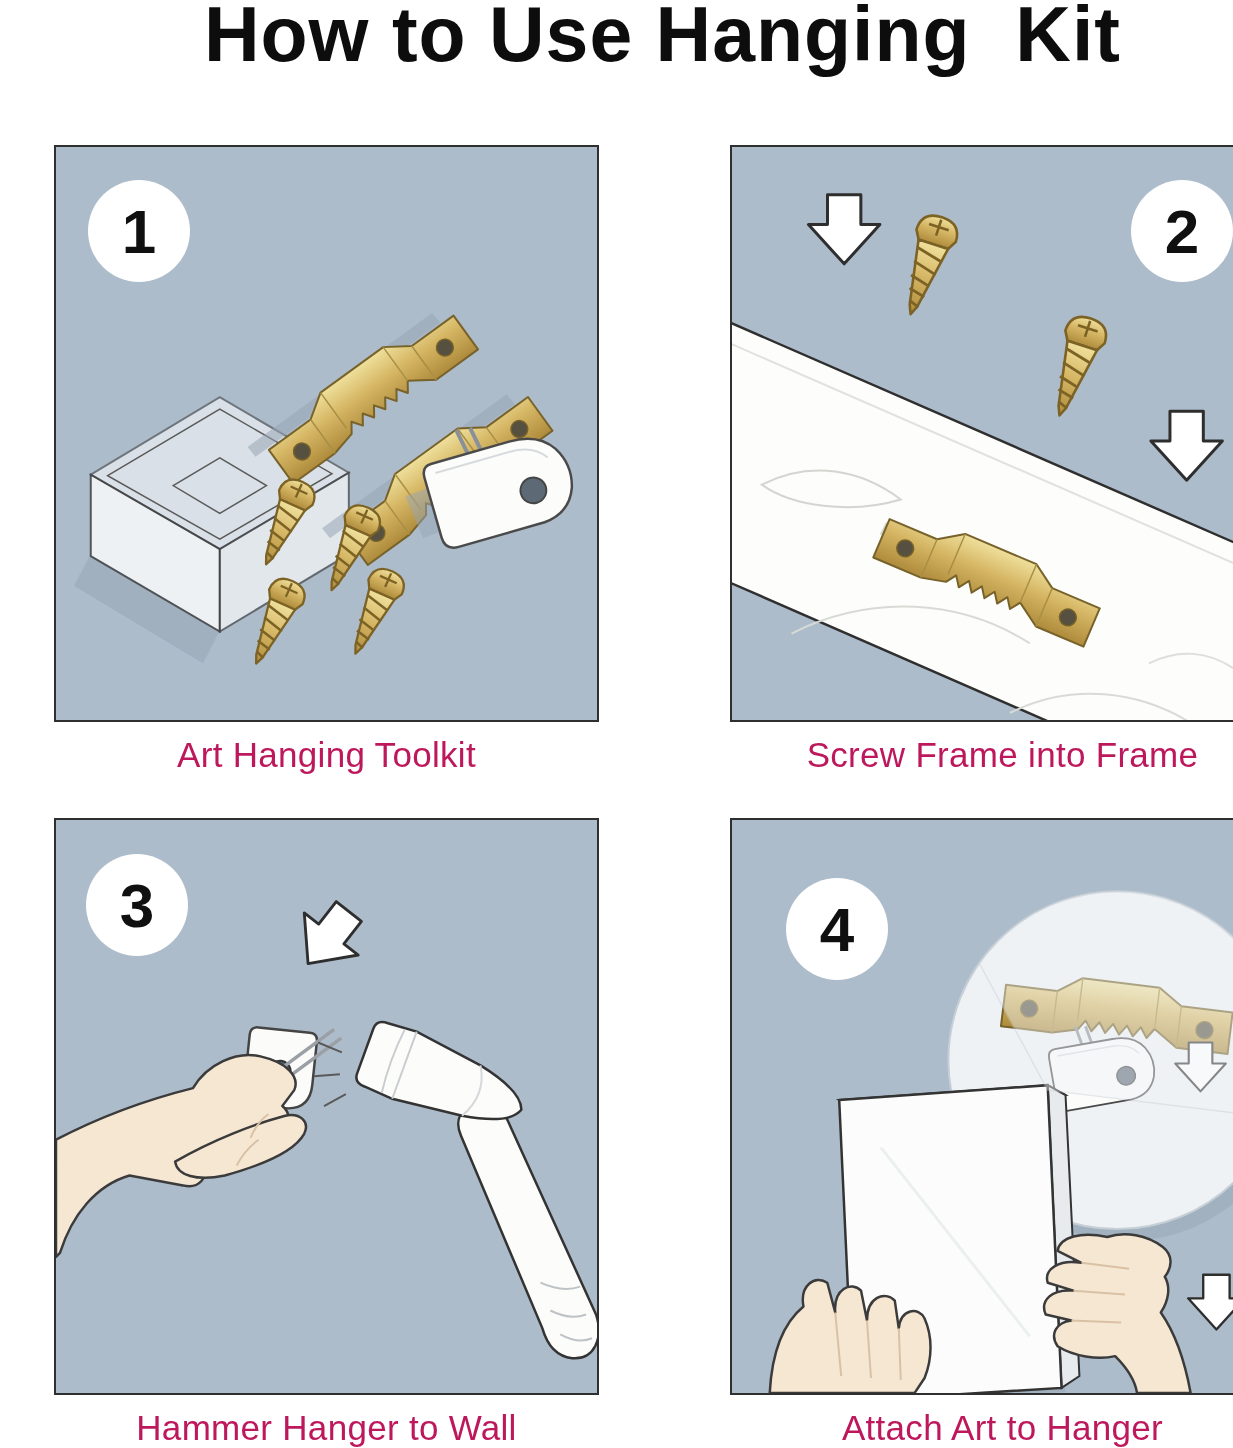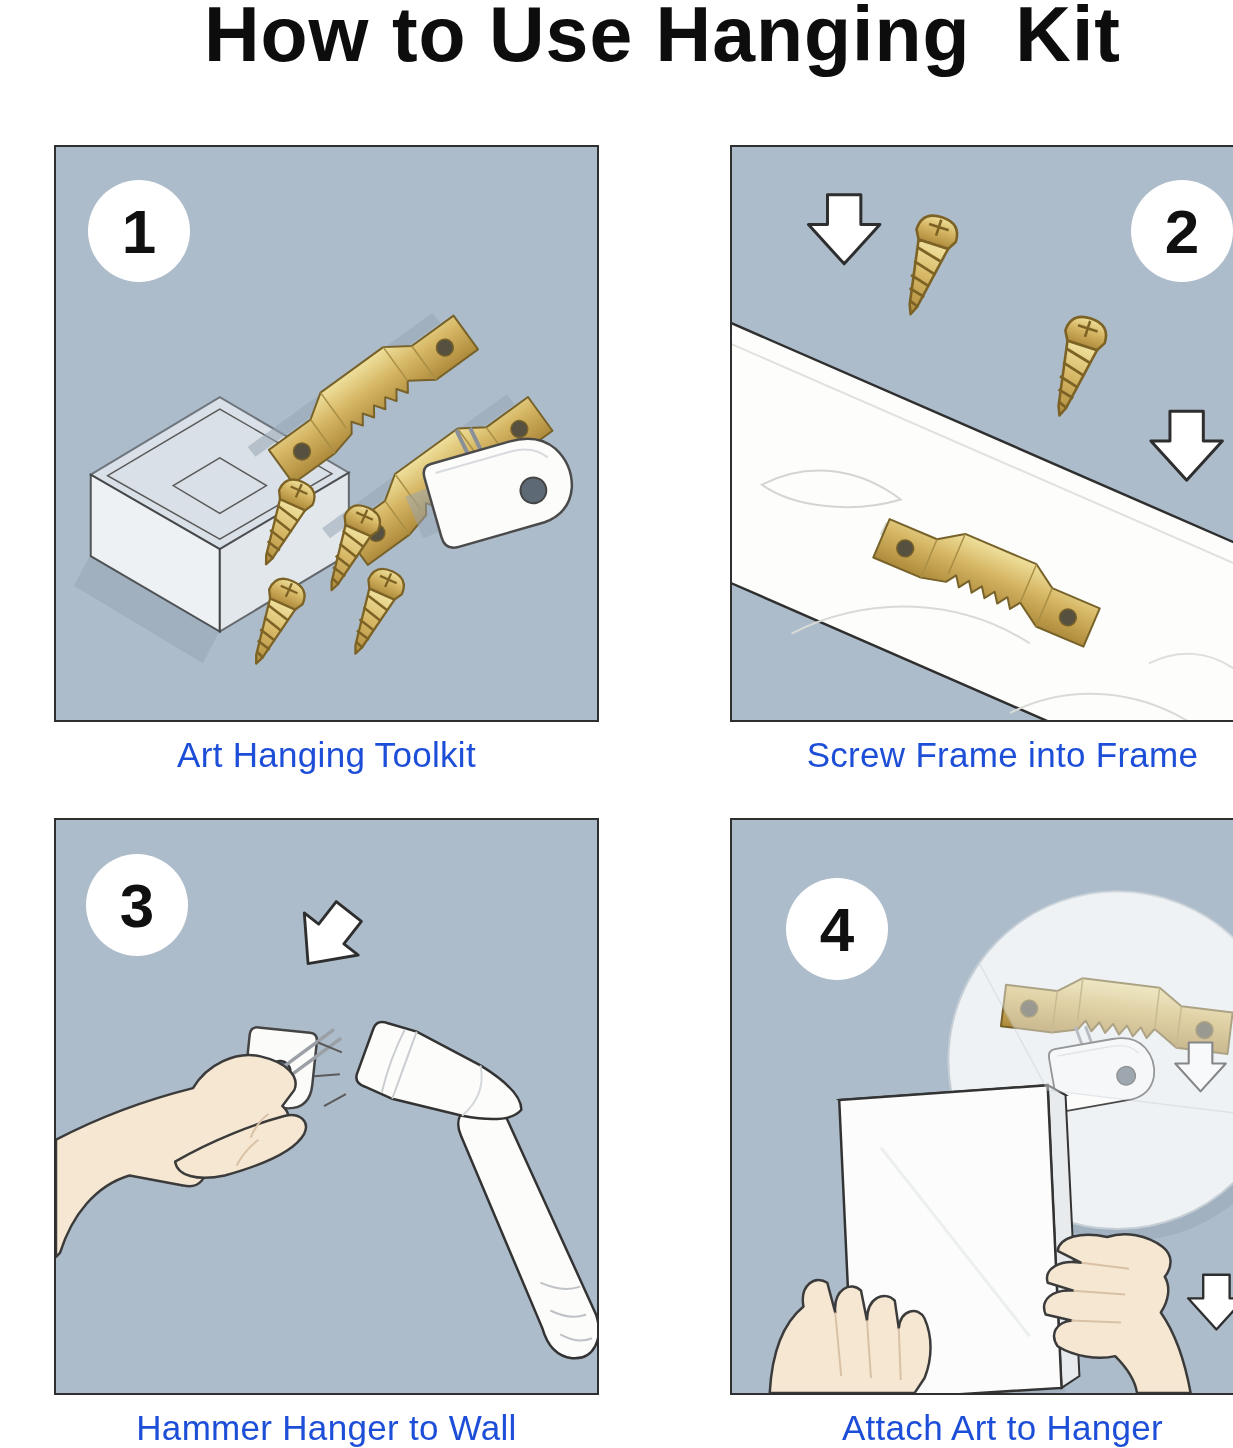--- a/index.html
+++ b/index.html
@@ -11,21 +11,21 @@
   figure.step { width:545px; margin:0; }
   .panel { position:relative; width:545px; height:577px; background:#adbccb; border:2px solid #2f2f2f; overflow:hidden; }
   .panel svg { position:absolute; left:0; top:0; width:100%; height:100%; display:block; }
   .badge { position:absolute; width:102px; height:102px; border-radius:50%; background:#ffffff; color:#101010;
            display:flex; align-items:center; justify-content:center; font-size:62px; font-weight:700; z-index:3; }
   .badge-1 { left:32px; top:33px; }
   .badge-2 { right:40px; top:33px; }
   .badge-3 { left:30px; top:34px; }
   .badge-4 { left:54px; top:58px; }
   figcaption { height:96px; padding-top:13px; display:flex; justify-content:center;
-               font-size:35px; color:#1d4ed8; letter-spacing:0.3px; }
+               font-size:35px; color:#be185d; letter-spacing:0.3px; }
 </style>
 </head>
 <body>
 
 <svg width="0" height="0" style="position:absolute" aria-hidden="true">
   <defs>
     <linearGradient id="goldGrad" x1="0" y1="0" x2="0" y2="1">
       <stop offset="0" stop-color="#efe09c"></stop>
       <stop offset="0.45" stop-color="#d6b765"></stop>
       <stop offset="1" stop-color="#ae8b3c"></stop>

